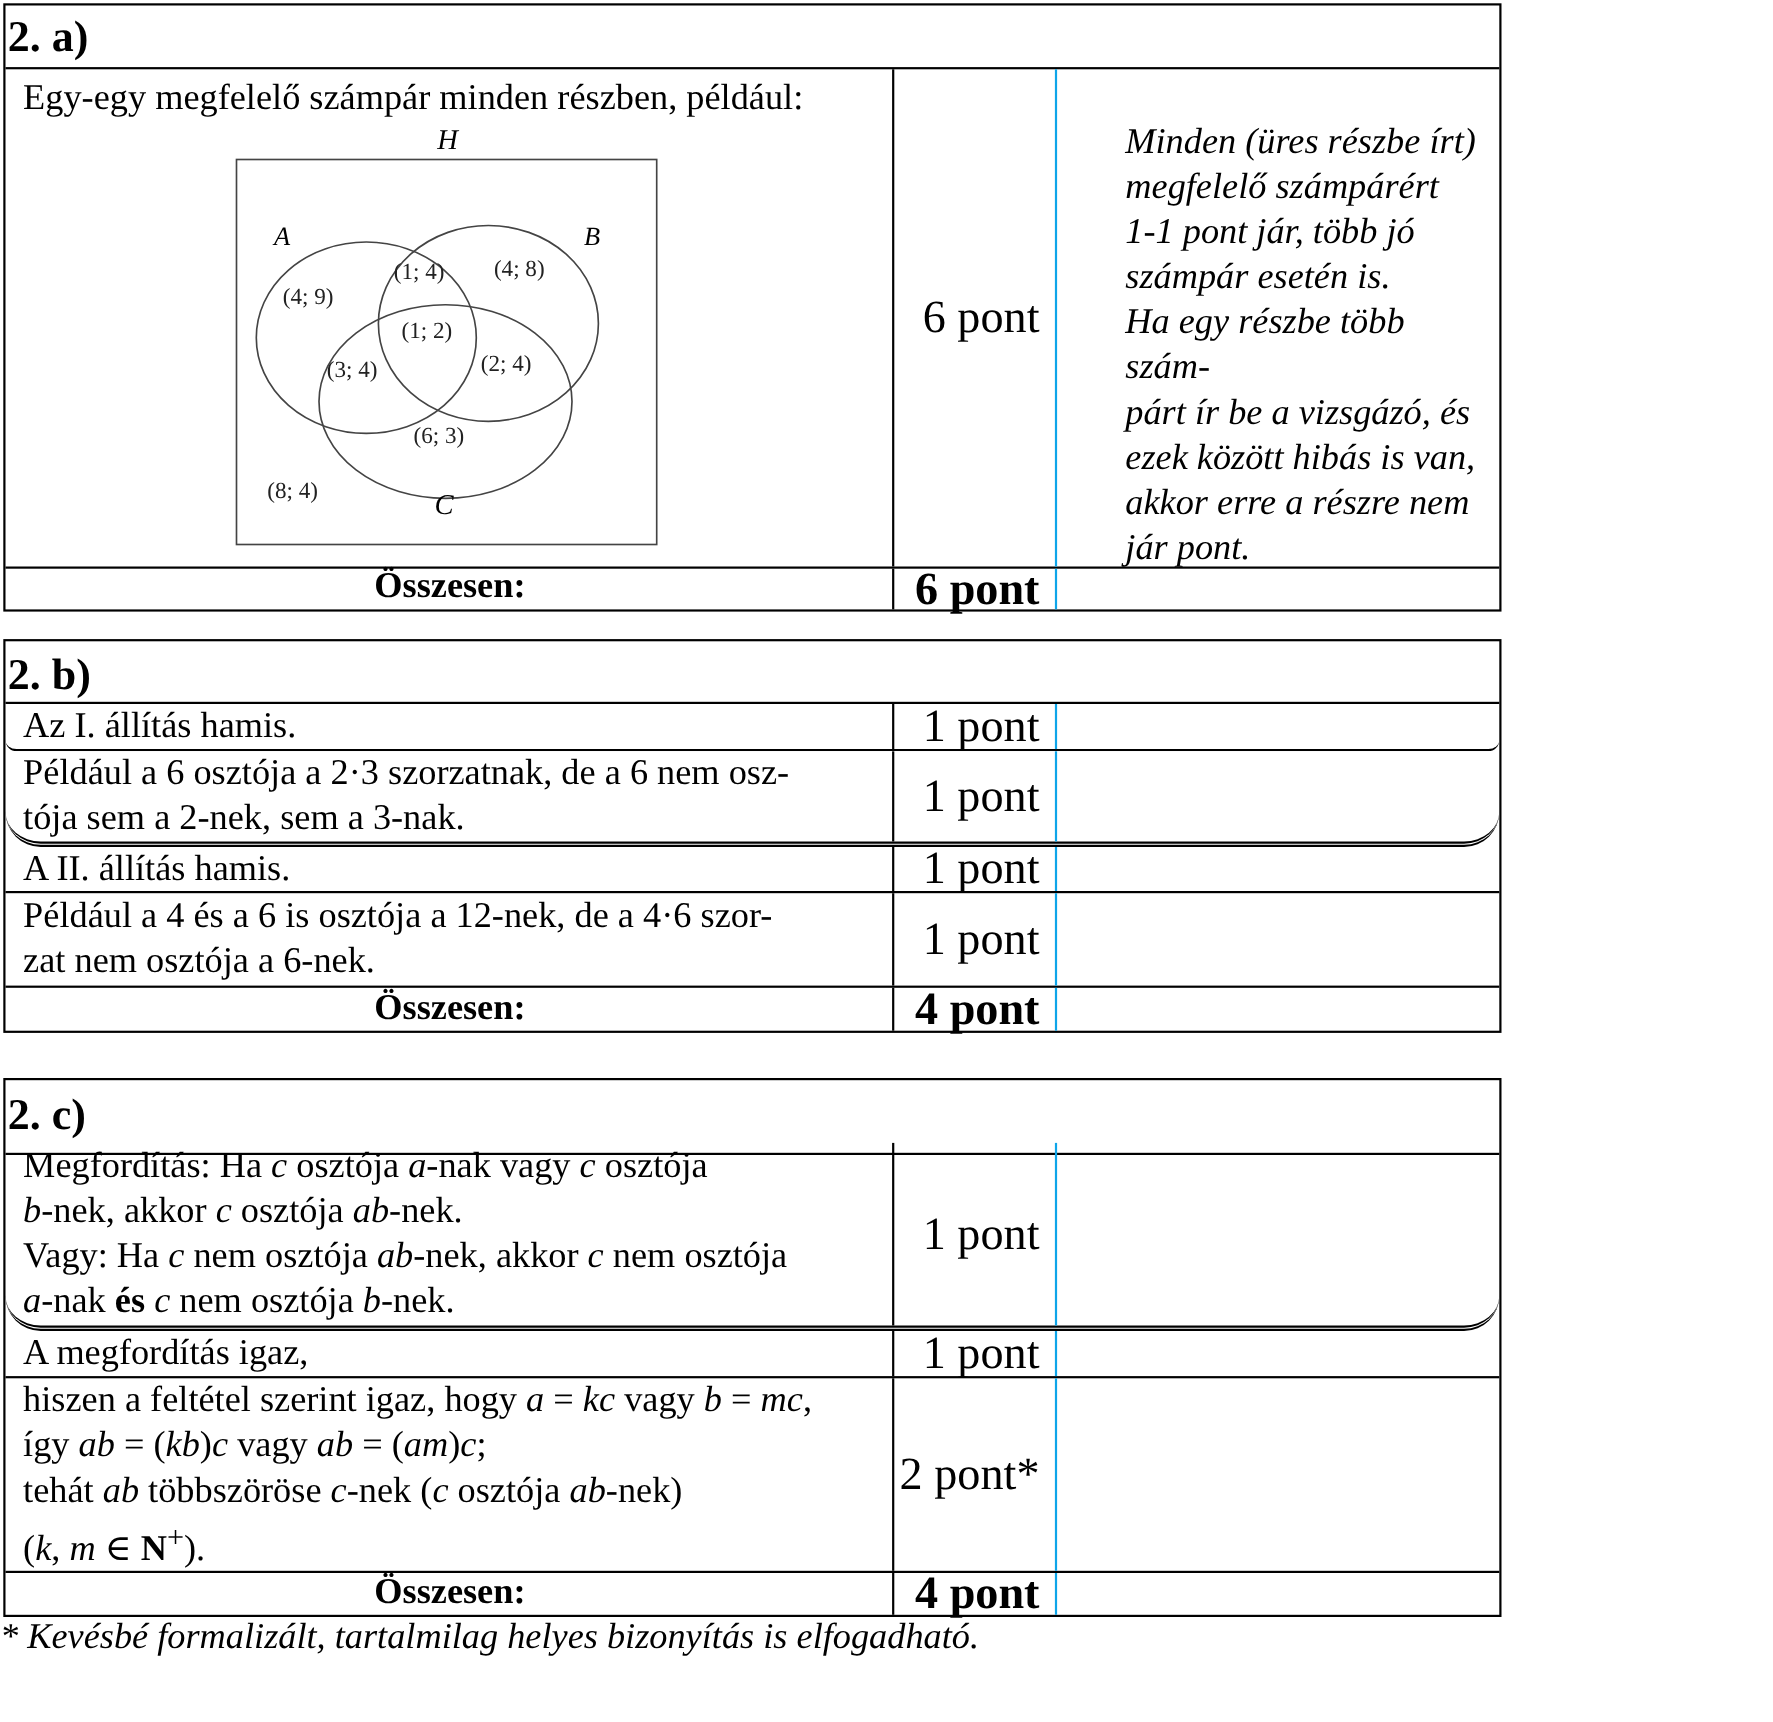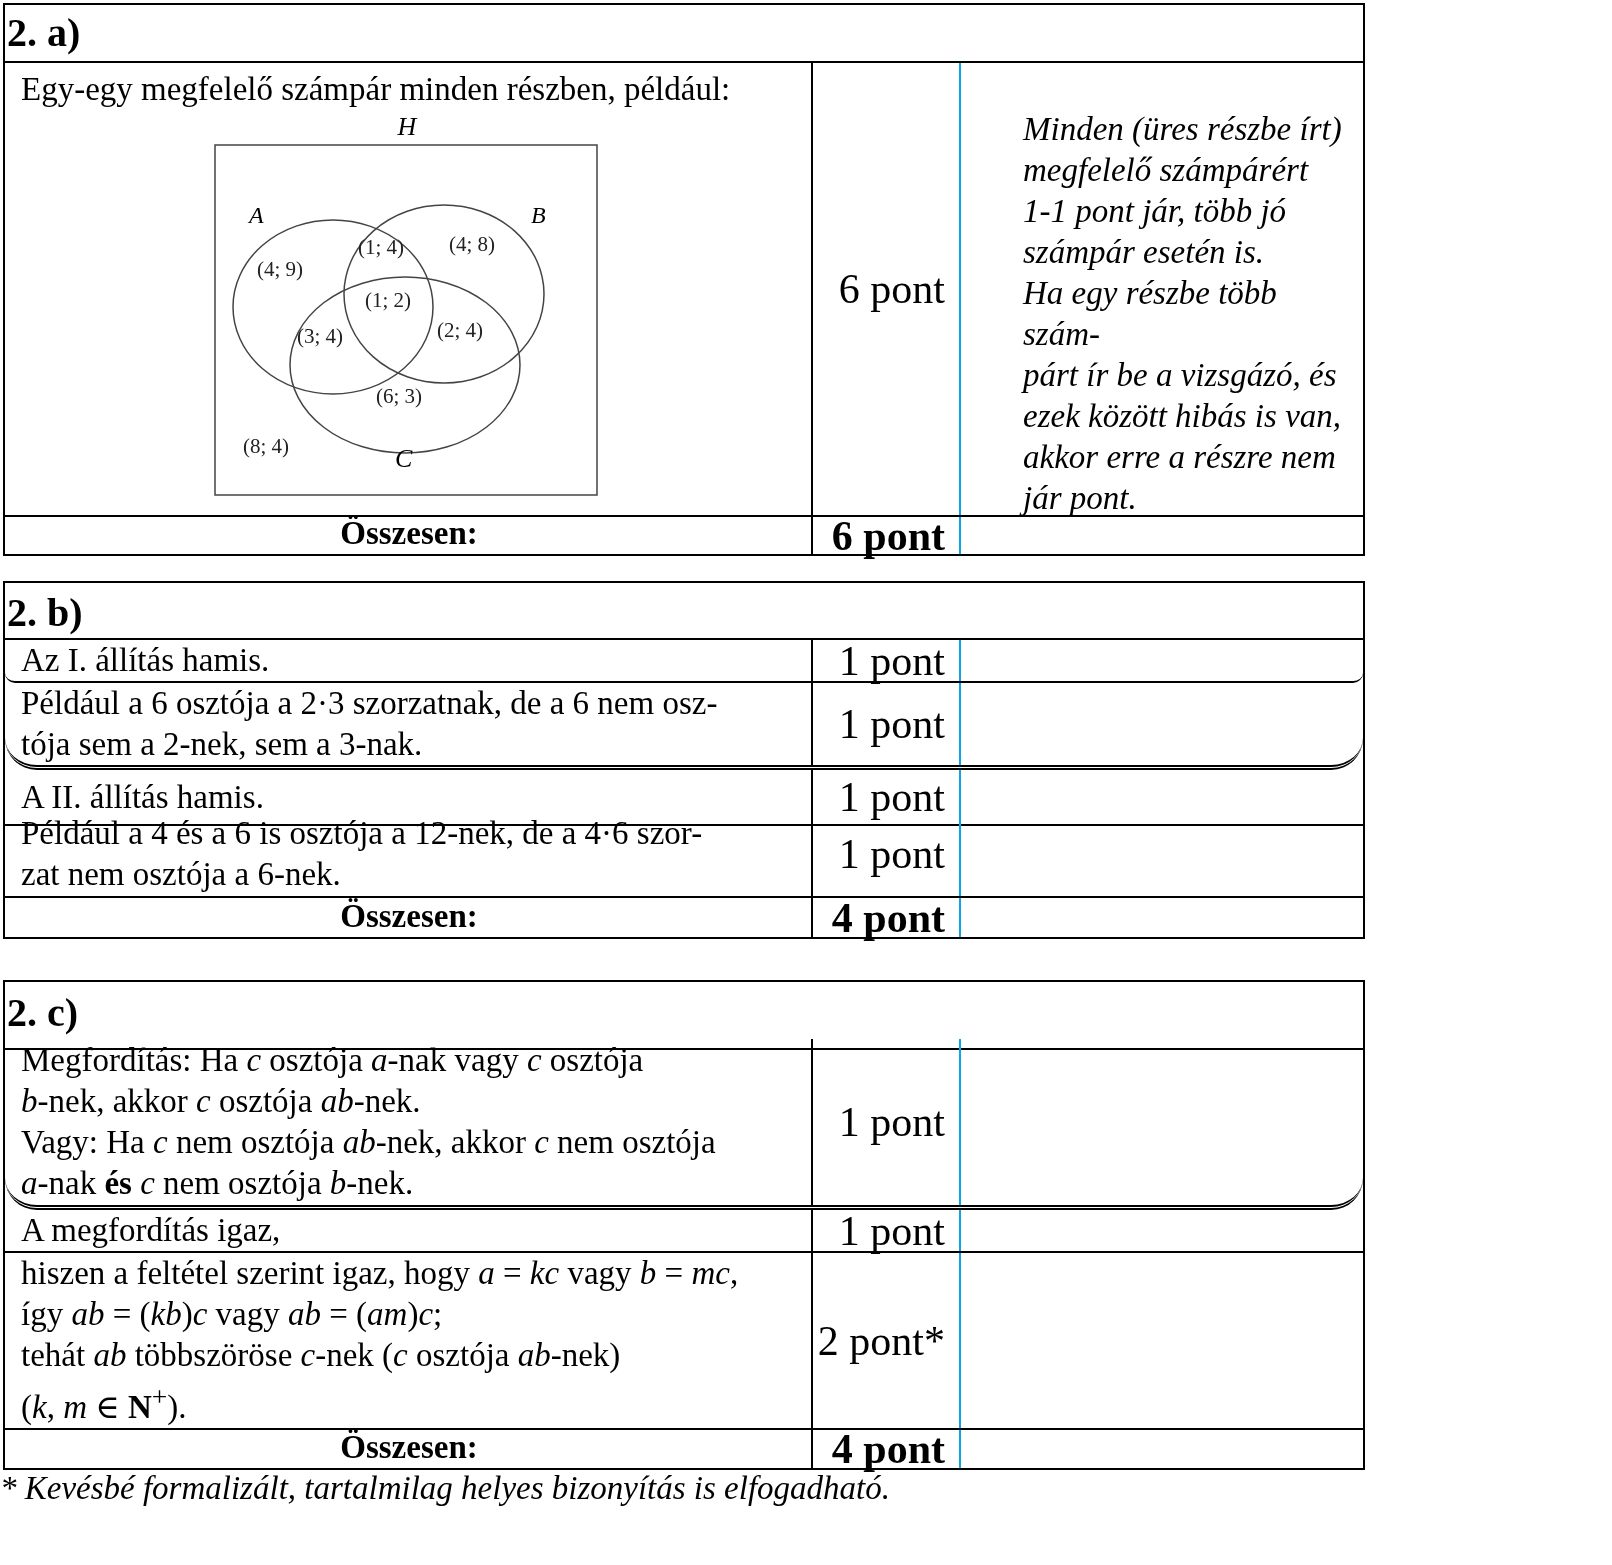--- a/index.html
+++ b/index.html
@@ -85,21 +85,21 @@
     <div class="c3"></div>
   </div>
   <div class="row dbl" style="top:100px; height:87px;">
     <div class="c1">
       <span>Például a 6 osztója a 2·3 szorzatnak, de a 6 nem osz-</span>
       <span>tója sem a 2-nek, sem a 3-nak.</span>
     </div>
     <div class="c2">1 pont</div>
     <div class="c3"></div>
   </div>
-  <div class="row" style="top:187px; height:56px;">
+  <div class="row" style="top:187px; height:42px;">
     <div class="c1">
         <span>A II. állítás hamis.</span>
       </div>
     <div class="c2">1 pont</div>
     <div class="c3"></div>
   </div>
   <div class="row" style="top:229px; height:86px;">
     <div class="c1">
       <span>Például a 4 és a 6 is osztója a 12-nek, de a 4·6 szor-</span>
       <span>zat nem osztója a 6-nek.</span>

